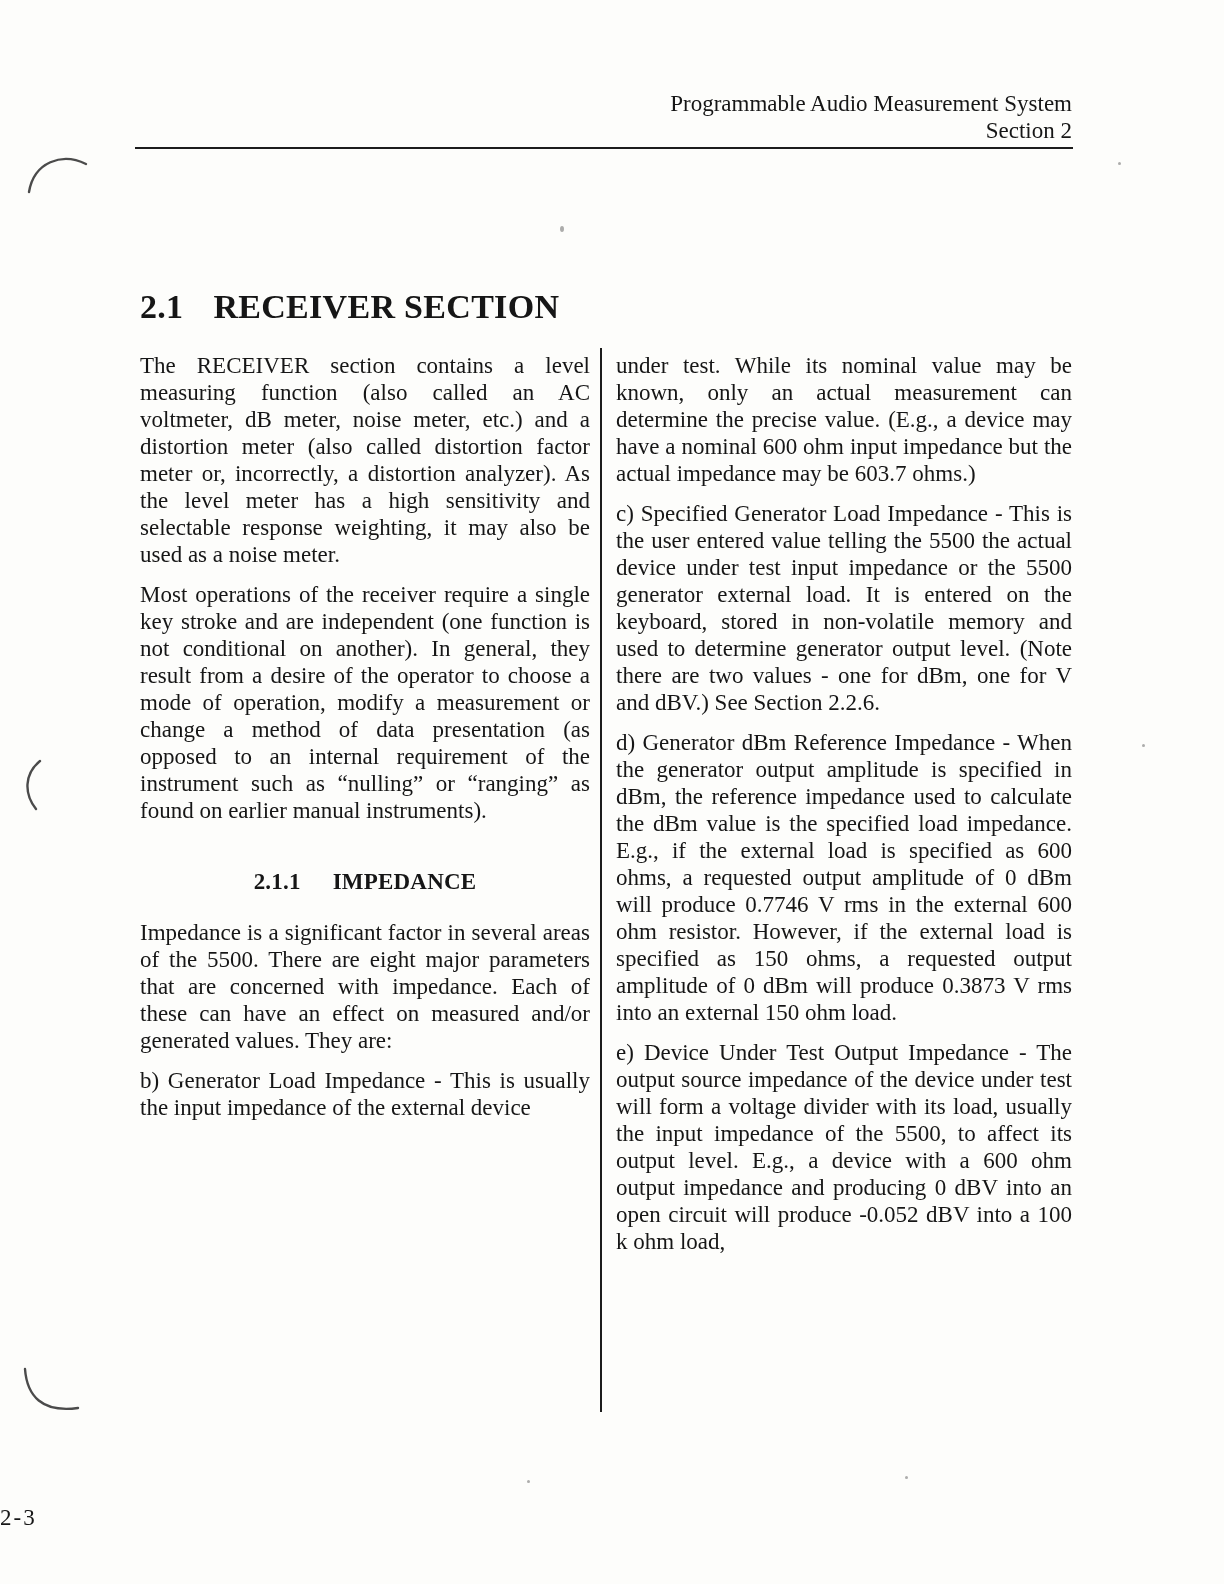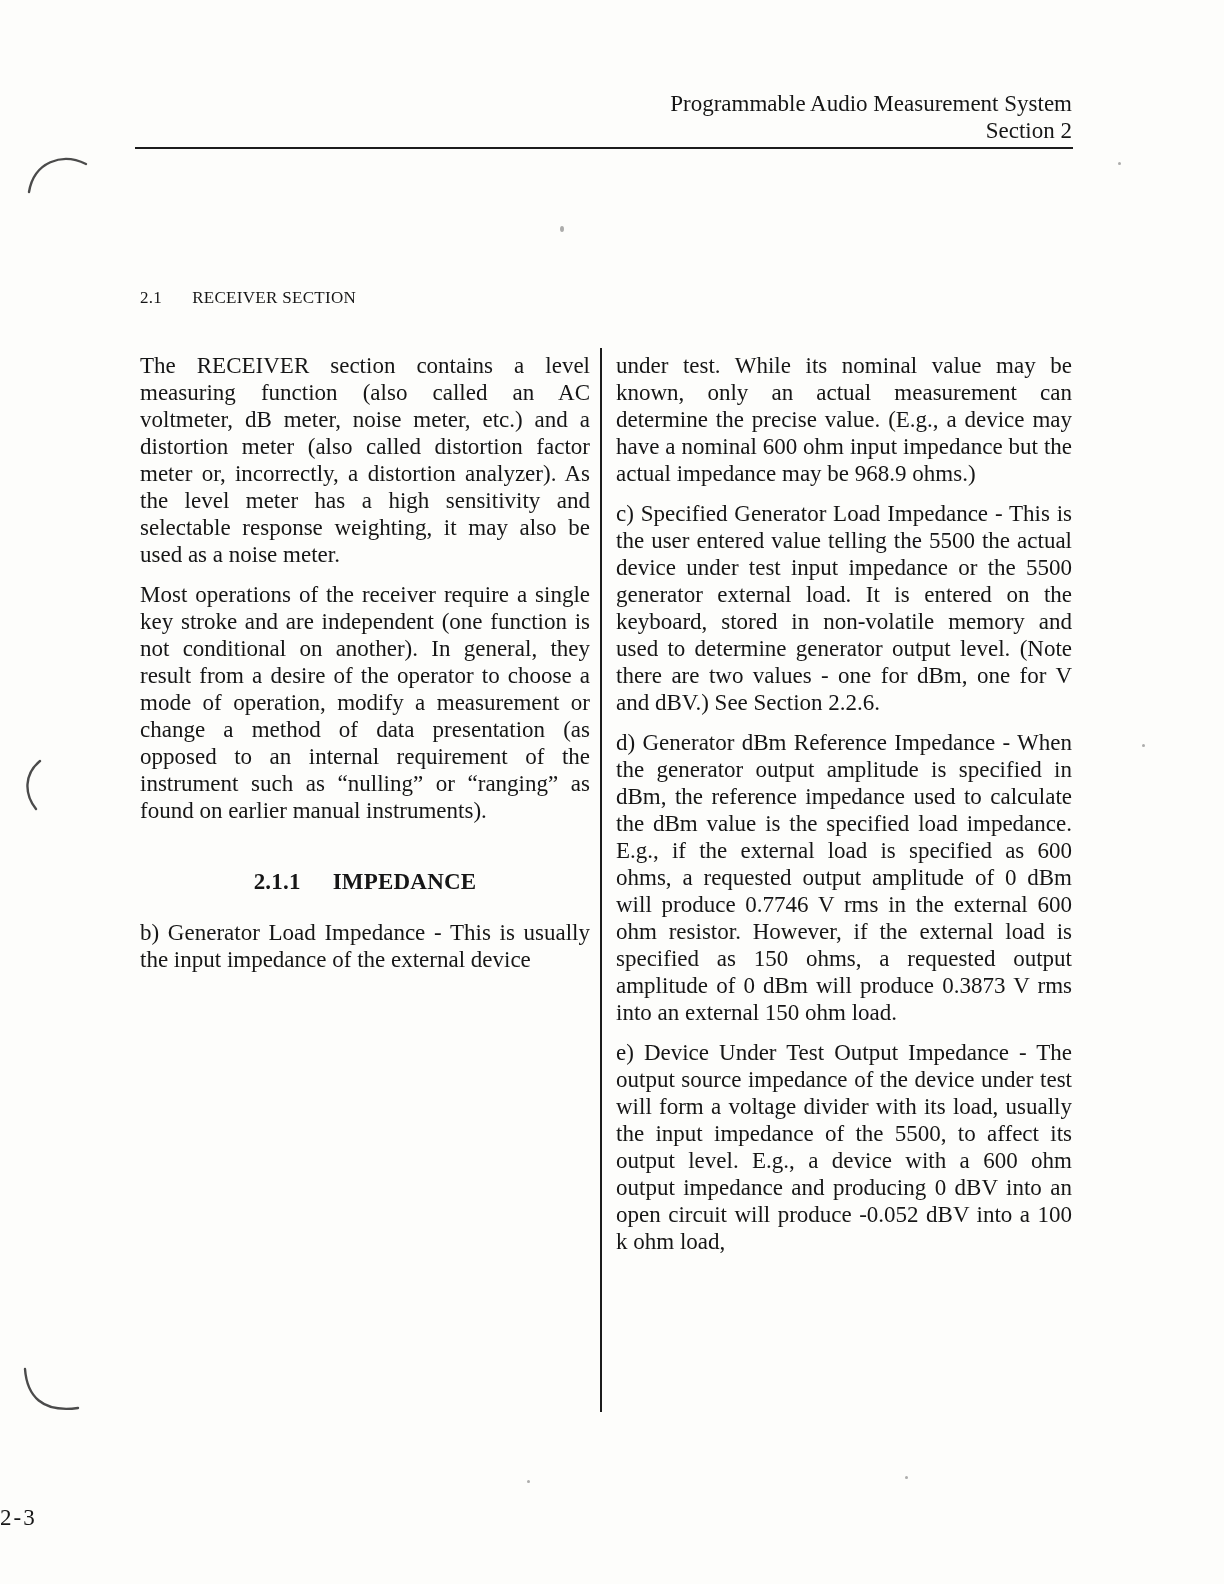--- a/index.html
+++ b/index.html
@@ -23,21 +23,21 @@
     font-size: 23px; line-height: 27px;
   }
   .header-rule {
     position: absolute; left: 135px; top: 147px; width: 938px; height: 2px;
     background: #1c1c1c;
   }
 
   
   .section-heading {
     position: absolute; left: 140px; top: 288px;
-    font-size: 17px; font-weight: normal; letter-spacing: 0.3px;
+    font-size: 34px; font-weight: bold; letter-spacing: 0.3px;
   }
   .section-heading .num { margin-right: 30px; }
 
   
   .col {
     position: absolute; top: 352px;
     font-size: 23px; line-height: 27px; text-align: justify; font-family: Liberation Serif, serif;
   }
   .col p { margin: 0 0 13px 0; }
   .col-left  { left: 140px; width: 450px; }
@@ -96,25 +96,26 @@
   </div>
 
   <div class="column-divider"></div>
 
   <div class="col col-left">
     <p>The RECEIVER section contains a level measuring function (also called an AC voltmeter, dB meter, noise meter, etc.) and a distortion meter (also called distortion factor meter or, incorrectly, a distortion analyzer). As the level meter has a high sensitivity and selectable response weighting, it may also be used as a noise meter.</p>
     <p>Most operations of the receiver require a single key stroke and are independent (one function is not conditional on another). In general, they result from a desire of the operator to choose a mode of operation, modify a measurement or change a method of data presentation (as opposed to an internal requirement of the instrument such as “nulling” or “ranging” as found on earlier manual instruments).</p>
     <div class="subheading">
       <span class="num">2.1.1</span><span>IMPEDANCE</span>
     </div>
+    <p>Impedance is a significant factor in several areas of the 5500. There are eight major parameters that are concerned with impedance. Each of these can have an effect on measured and/or generated values. They are:</p>
     <p>b) Generator Load Impedance - This is usually the input impedance of the external device</p>
   </div>
 
   <div class="col col-right">
-    <p>under test. While its nominal value may be known, only an actual measurement can determine the precise value. (E.g., a device may have a nominal 600 ohm input impedance but the actual impedance may be 968.9 ohms.)</p>
+    <p>under test. While its nominal value may be known, only an actual measurement can determine the precise value. (E.g., a device may have a nominal 600 ohm input impedance but the actual impedance may be 603.7 ohms.)</p>
     <p>c) Specified Generator Load Impedance - This is the user entered value telling the 5500 the actual device under test input impedance or the 5500 generator external load. It is entered on the keyboard, stored in non-volatile memory and used to determine generator output level. (Note there are two values - one for dBm, one for V and dBV.) See Section 2.2.6.</p>
     <p>d) Generator dBm Reference Impedance - When the generator output amplitude is specified in dBm, the reference impedance used to calculate the dBm value is the specified load impedance.  E.g., if the external load is specified as 600 ohms, a requested output amplitude of 0 dBm will produce 0.7746 V rms in the external 600 ohm resistor. However, if the external load is specified as 150 ohms, a requested output amplitude of 0 dBm will produce 0.3873 V rms into an external 150 ohm load.</p>
     <p>e) Device Under Test Output Impedance - The output source impedance of the device under test will form a voltage divider with its load, usually the input impedance of the 5500, to affect its output level. E.g., a device with a 600 ohm output impedance and producing 0 dBV into an open circuit will produce -0.052 dBV into a 100 k ohm load,</p>
   </div>
 
   <div class="footer">2-3</div>
 
 </div>
 
 </body></html>

